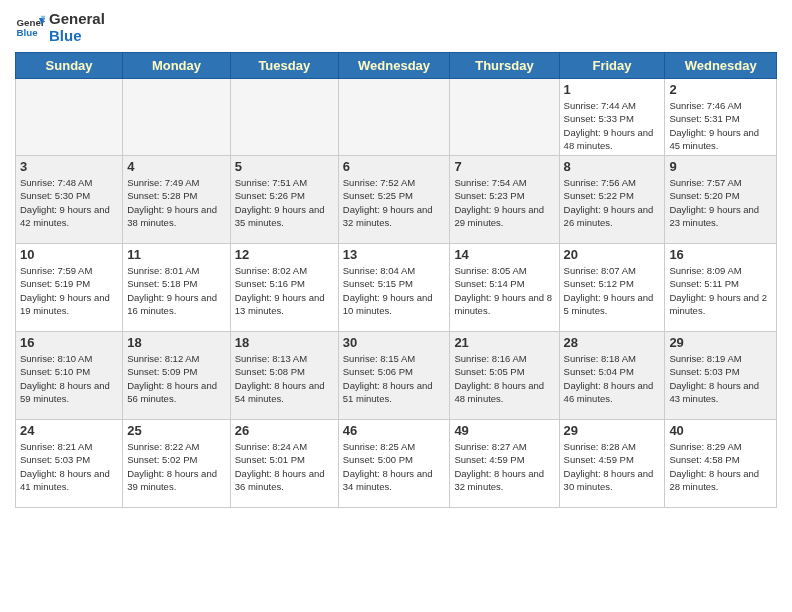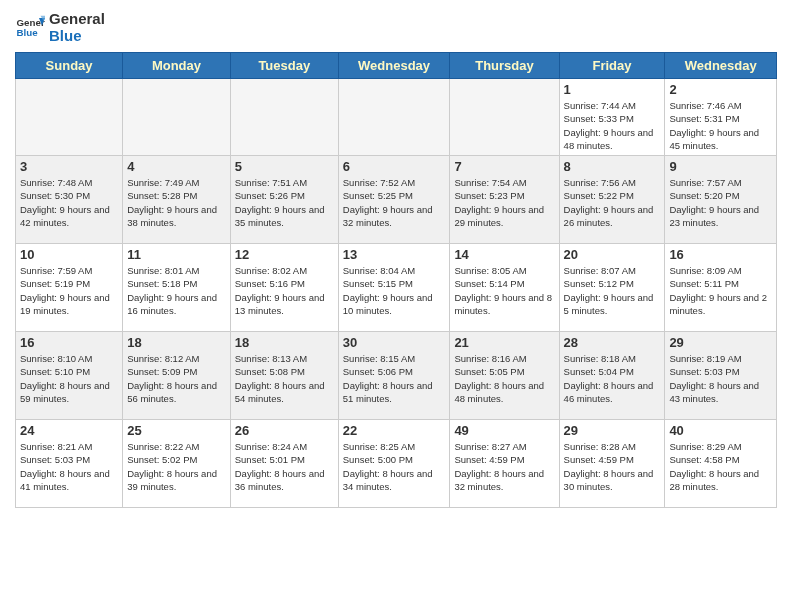--- a/index.html
+++ b/index.html
@@ -204,21 +204,21 @@
           </td>
           <td>
             <span class="day-num">25</span>
             <div class="day-info">Sunrise: 8:22 AM<br>Sunset: 5:02 PM<br>Daylight: 8 hours and 39 minutes.</div>
           </td>
           <td>
             <span class="day-num">26</span>
             <div class="day-info">Sunrise: 8:24 AM<br>Sunset: 5:01 PM<br>Daylight: 8 hours and 36 minutes.</div>
           </td>
           <td>
-            <span class="day-num">22</span>
+            <span class="day-num">46</span>
             <div class="day-info">Sunrise: 8:25 AM<br>Sunset: 5:00 PM<br>Daylight: 8 hours and 34 minutes.</div>
           </td>
           <td>
             <span class="day-num">49</span>
             <div class="day-info">Sunrise: 8:27 AM<br>Sunset: 4:59 PM<br>Daylight: 8 hours and 32 minutes.</div>
           </td>
           <td>
             <span class="day-num">29</span>
             <div class="day-info">Sunrise: 8:28 AM<br>Sunset: 4:59 PM<br>Daylight: 8 hours and 30 minutes.</div>
           </td>

